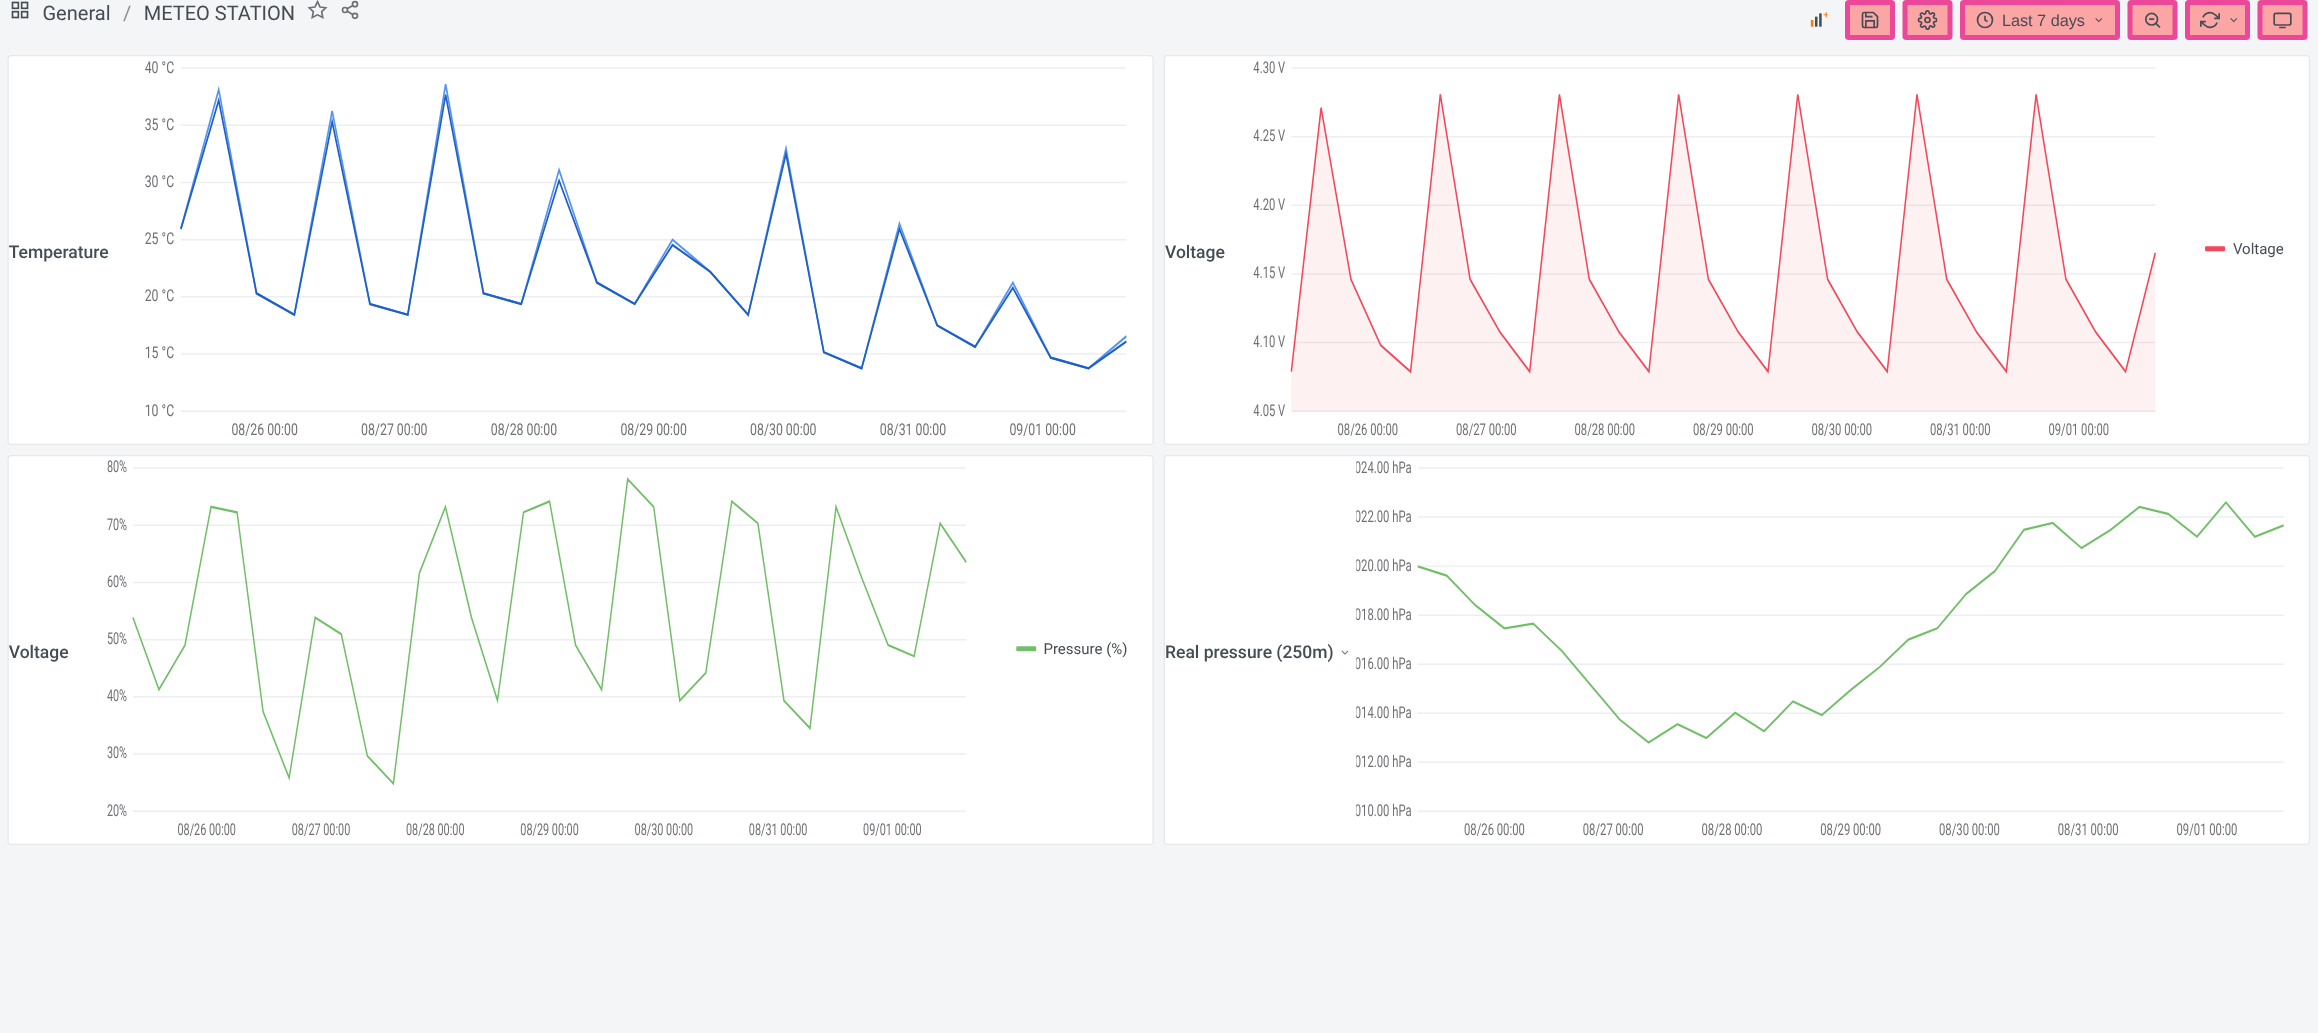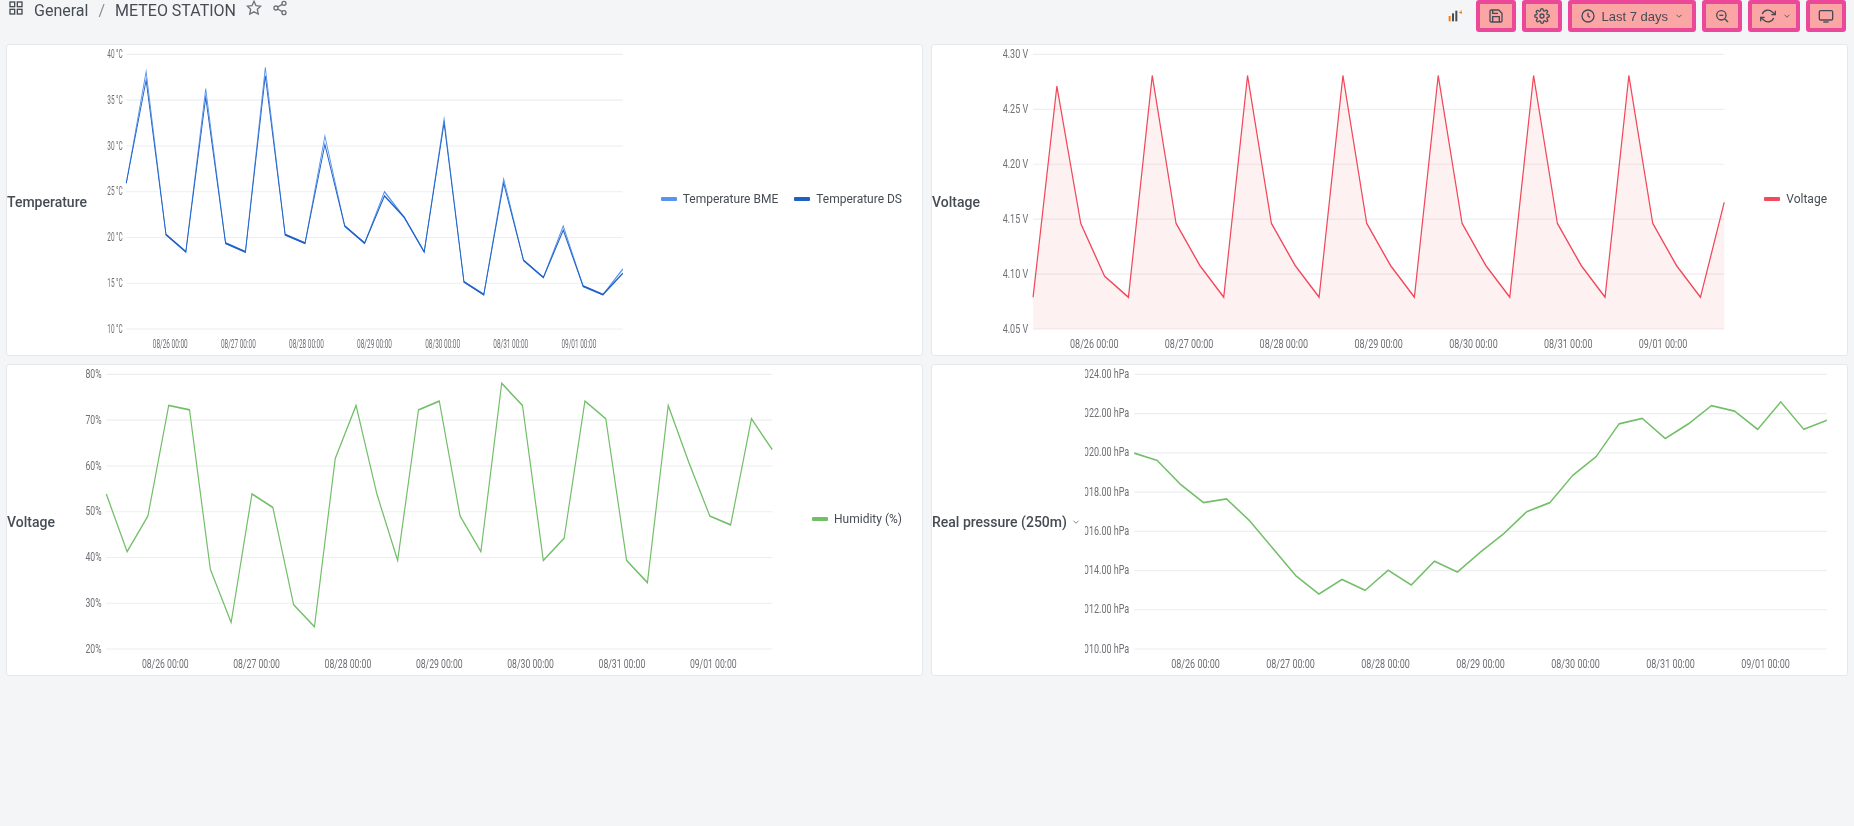--- a/index.html
+++ b/index.html
@@ -214,30 +214,20 @@
           <text x="134.84285714285713" y="256" text-anchor="middle" font-size="11" fill="#6e7075">08/26 00:00</text>
           <text x="250.7285714285714" y="256" text-anchor="middle" font-size="11" fill="#6e7075">08/27 00:00</text>
           <text x="366.6142857142857" y="256" text-anchor="middle" font-size="11" fill="#6e7075">08/28 00:00</text>
           <text x="482.49999999999994" y="256" text-anchor="middle" font-size="11" fill="#6e7075">08/29 00:00</text>
           <text x="598.3857142857144" y="256" text-anchor="middle" font-size="11" fill="#6e7075">08/30 00:00</text>
           <text x="714.2714285714285" y="256" text-anchor="middle" font-size="11" fill="#6e7075">08/31 00:00</text>
           <text x="830.1571428571428" y="256" text-anchor="middle" font-size="11" fill="#6e7075">09/01 00:00</text>
           <path class="series-line" d="M60.0 116.8 L93.8 22.5 L127.6 160.3 L161.4 174.8 L195.2 37.0 L229.0 167.5 L262.8 174.8 L296.6 18.9 L330.4 160.3 L364.2 167.5 L398.0 76.9 L431.8 153.0 L465.6 167.5 L499.4 124.0 L533.2 145.8 L567.0 174.8 L600.8 62.4 L634.6 200.1 L668.4 211.0 L702.2 113.1 L736.0 182.0 L769.8 196.5 L803.6 153.0 L837.4 203.8 L871.2 211.0 L905.0 189.3 " stroke="#5794F2"></path>
           <path class="series-line" d="M60.0 116.8 L93.8 29.8 L127.6 160.3 L161.4 174.8 L195.2 44.3 L229.0 167.5 L262.8 174.8 L296.6 26.1 L330.4 160.3 L364.2 167.5 L398.0 84.1 L431.8 153.0 L465.6 167.5 L499.4 127.6 L533.2 145.8 L567.0 174.8 L600.8 66.0 L634.6 200.1 L668.4 211.0 L702.2 116.8 L736.0 182.0 L769.8 196.5 L803.6 156.6 L837.4 203.8 L871.2 211.0 L905.0 192.9 " stroke="#1F60C4"></path>
         </svg></div>
-    <div class="legend">
-      <div class="legend-item">
-          <span class="legend-line" style="background: rgb(87, 148, 242);"></span>
-          <span>Temperature BME</span>
-        </div>
-      <div class="legend-item">
-          <span class="legend-line" style="background: rgb(31, 96, 196);"></span>
-          <span>Temperature DS</span>
-        </div>
-    </div>
   </div>
 
   <div class="panel">
     <div class="panel-title">
         <span>Voltage</span>
       </div>
     <div class="chart-area"><svg class="chart" viewBox="0 0 915 262" preserveAspectRatio="none">
           <line class="grid-line" x1="60" x2="905" y1="240" y2="240"></line>
           <text class="axis" x="54" y="243" text-anchor="end" font-size="11" fill="#6e7075">4.05 V</text>
           <line class="grid-line" x1="60" x2="905" y1="193.6000000000003" y2="193.6000000000003"></line>
@@ -292,21 +282,21 @@
           <text x="366.6142857142857" y="256" text-anchor="middle" font-size="11" fill="#6e7075">08/28 00:00</text>
           <text x="482.49999999999994" y="256" text-anchor="middle" font-size="11" fill="#6e7075">08/29 00:00</text>
           <text x="598.3857142857144" y="256" text-anchor="middle" font-size="11" fill="#6e7075">08/30 00:00</text>
           <text x="714.2714285714285" y="256" text-anchor="middle" font-size="11" fill="#6e7075">08/31 00:00</text>
           <text x="830.1571428571428" y="256" text-anchor="middle" font-size="11" fill="#6e7075">09/01 00:00</text>
           <path class="series-line" d="M60.0 109.0 L86.4 157.7 L112.8 127.7 L139.2 34.2 L165.6 37.9 L192.0 172.6 L218.4 217.5 L244.8 109.0 L271.3 120.3 L297.7 202.6 L324.1 221.3 L350.5 79.1 L376.9 34.2 L403.3 109.0 L429.7 165.2 L456.1 37.9 L482.5 30.5 L508.9 127.7 L535.3 157.7 L561.7 15.5 L588.1 34.2 L614.5 165.2 L640.9 146.5 L667.3 30.5 L693.8 45.4 L720.2 165.2 L746.6 183.9 L773.0 34.2 L799.4 82.8 L825.8 127.7 L852.2 135.2 L878.6 45.4 L905.0 71.6 " stroke="#73BF69"></path>
         </svg></div>
     <div class="legend">
       <div class="legend-item">
           <span class="legend-line" style="background: rgb(115, 191, 105);"></span>
-          <span>Humidity (%)</span>
+          <span>Pressure (%)</span>
         </div>
     </div>
   </div>
 
   <div class="panel">
     <div class="panel-title">
       <span>Real pressure (250m)</span>
       <svg class="chev-tiny" viewBox="0 0 24 24" fill="none" stroke="#6e7075" stroke-width="2">
           <polyline points="6 9 12 15 18 9"></polyline>
         </svg>

